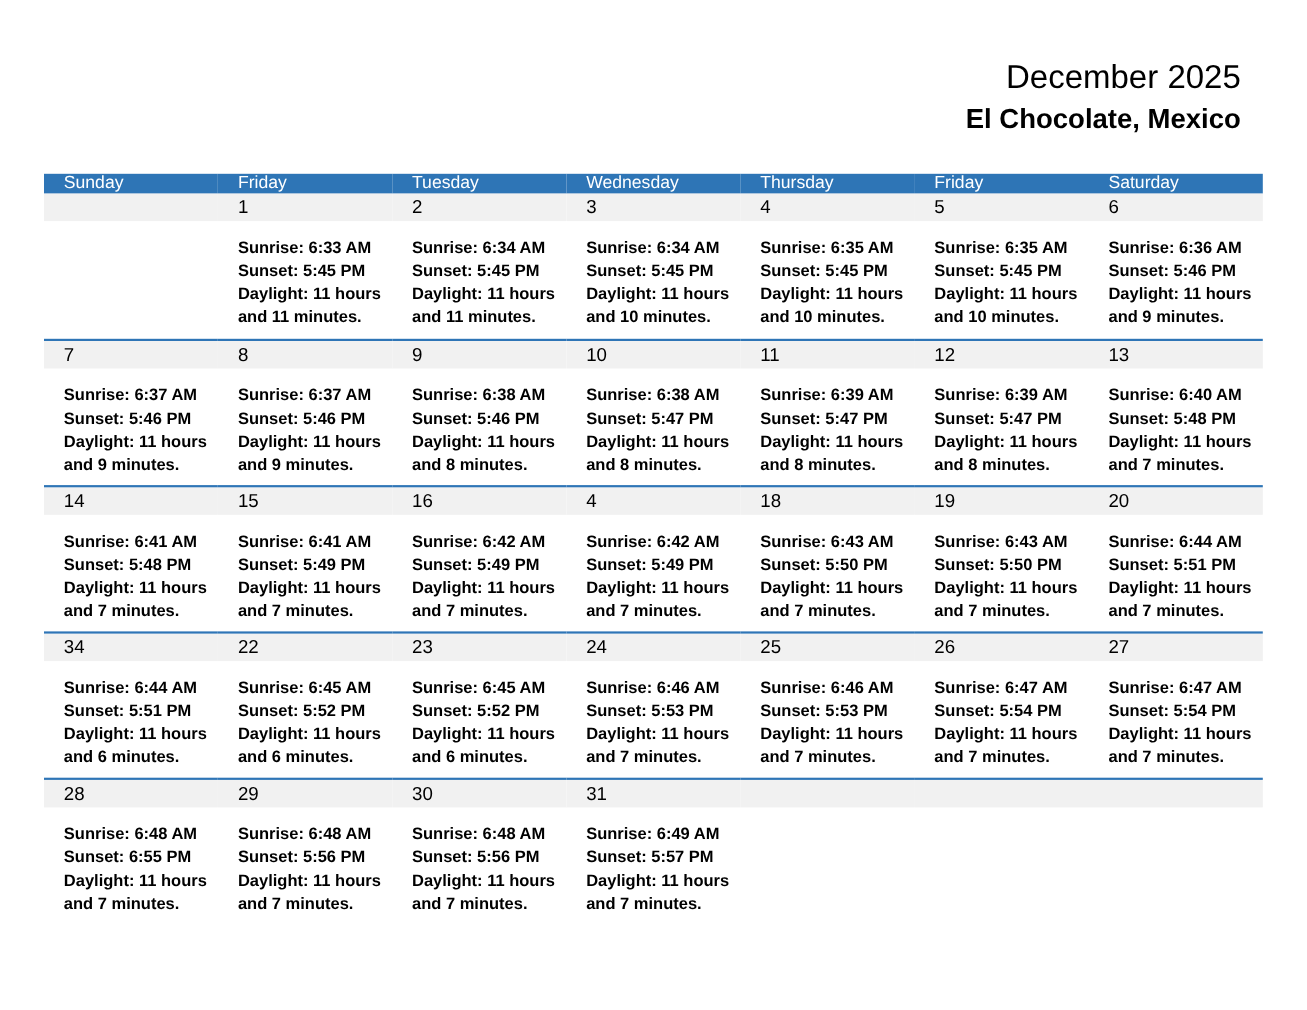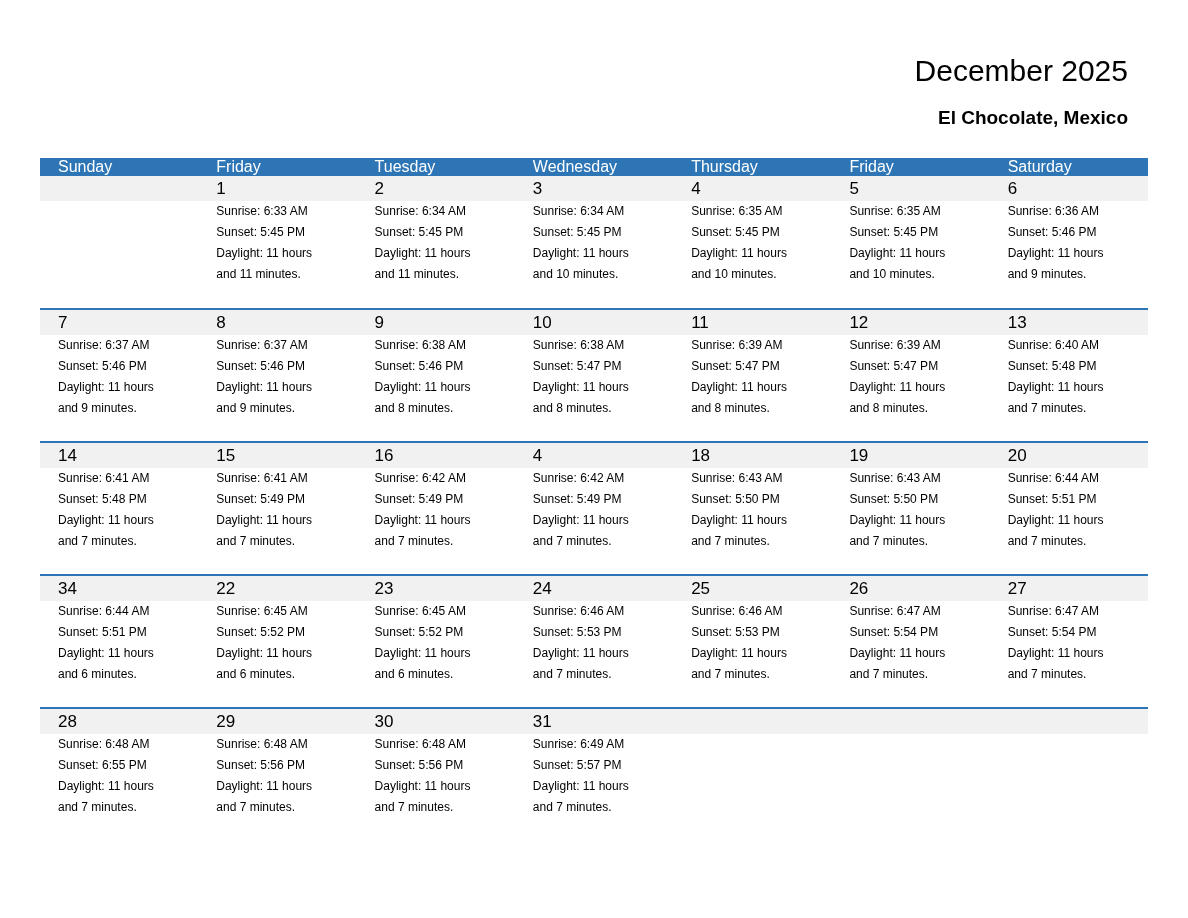--- a/index.html
+++ b/index.html
@@ -27,40 +27,40 @@
     font-size: 33px; line-height: 1.05; color: #231f20; letter-spacing: -0.5px;
   }
   .logo-tri { width: 40px; height: 25px; margin-left: 2px; margin-top: 5px; }
   .logo-tri polygon { fill: var(--logo-blue); }
   .logo-bottom { text-align: right; margin-top: -12px; padding-right: 1px; }
   .logo-blue { font-size: 33px; line-height: 1.05; color: var(--logo-blue); }
 
   
   .titlebox { position: absolute; top: 54px; right: 60px; text-align: right; }
   .month-title { font-size: 30px; line-height: 1.15; font-weight: normal; }
-  .location { font-size: 19px; font-weight: bold; margin-top: 18px; text-align: right; }
+  .location { font-size: 25px; font-weight: bold; margin-top: 5px; text-align: right; }
 
   
   .cal {
     position: absolute; left: 40px; top: 158px; width: 1108px;
     border-collapse: collapse; table-layout: fixed;
   }
   .cal thead th {
     background: var(--blue); color: #ffffff;
     font-weight: normal; font-size: 16px; text-align: left;
     height: 16px; padding: 0 0 0 18px;
   }
   .cal tbody tr { height: 133px; }
   .cal tbody tr + tr { border-top: 2px solid var(--blue); }
   .cal td { padding: 0; vertical-align: top; }
   .num {
     background: var(--band); height: 25px; line-height: 26px;
     font-size: 17px; padding-left: 18px;
   }
-  .info { padding: 0 8px 0 18px; font-size: 12px; line-height: 21px; }
+  .info { padding: 14px 8px 0 18px; font-size: 15px; line-height: 21px; font-weight: bold; }
 </style>
 </head>
 <body>
 
 <div class="page">
 
 
   <div class="titlebox">
     <div class="month-title">December 2025</div>
     <div class="location">El Chocolate, Mexico</div>

